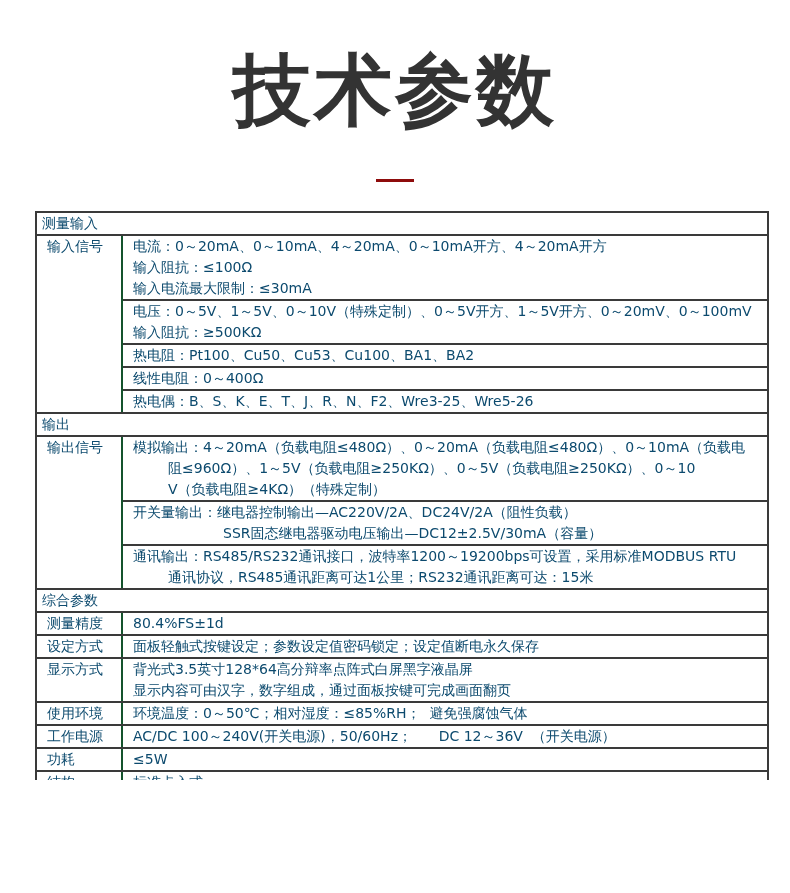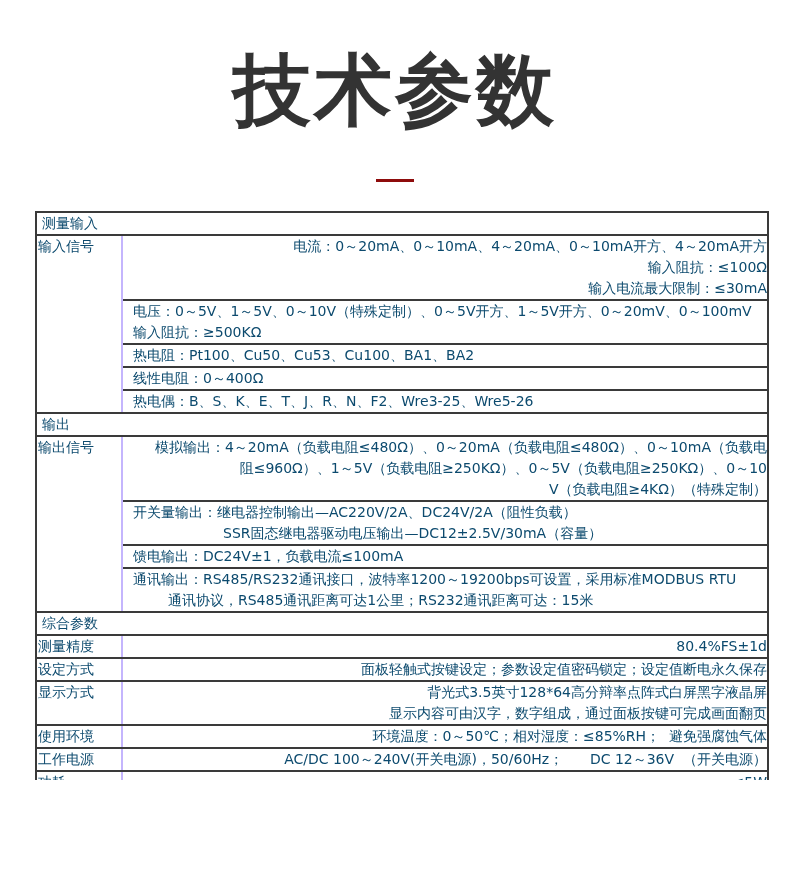--- a/index.html
+++ b/index.html
@@ -39,27 +39,27 @@
   }
   .row:first-child { border-top: none; }
   .section-row {
     display: block;
     padding-left: 5px;
     line-height: 21px;
   }
   .row-label {
     flex: 0 0 86px;
     width: 86px;
-    border-right: 2px solid #c4b5fd;
-    padding-left: 1px;
+    border-right: 2px solid #14532d;
+    padding-left: 10px;
     line-height: 21px;
   }
   .row-content { flex: 1; min-width: 0; }
   .subrow { border-top: 2px solid #3a3a3a; }
-  .subrow:first-child { border-top: none; text-align: right; }
+  .subrow:first-child { border-top: none; }
   .line {
     line-height: 21px;
     padding-left: 10px;
     white-space: pre-wrap;
   }
   .line.indent-5 { padding-left: 45px; }
   .line.indent-6 { padding-left: 100px; }
 </style>
 </head>
 <body>
@@ -114,23 +114,20 @@
         <div class="subrow">
           <div class="line">模拟输出：4～20mA（负载电阻≤480Ω）、0～20mA（负载电阻≤480Ω）、0～10mA（负载电</div>
           <div class="line indent-5">阻≤960Ω）、1～5V（负载电阻≥250KΩ）、0～5V（负载电阻≥250KΩ）、0～10</div>
           <div class="line indent-5">V（负载电阻≥4KΩ）（特殊定制）</div>
         </div>
         <div class="subrow">
           <div class="line">开关量输出：继电器控制输出—AC220V/2A、DC24V/2A（阻性负载）</div>
           <div class="line indent-6">SSR固态继电器驱动电压输出—DC12±2.5V/30mA（容量）</div>
         </div>
         <div class="subrow">
-          <div class="line">馈电输出：DC24V±1，负载电流≤100mA</div>
-        </div>
-        <div class="subrow">
           <div class="line">通讯输出：RS485/RS232通讯接口，波特率1200～19200bps可设置，采用标准MODBUS RTU</div>
           <div class="line indent-5">通讯协议，RS485通讯距离可达1公里；RS232通讯距离可达：15米</div>
         </div>
       </div>
     </div>
 
     <div class="row section-row">
       <span>综合参数</span>
     </div>
 

